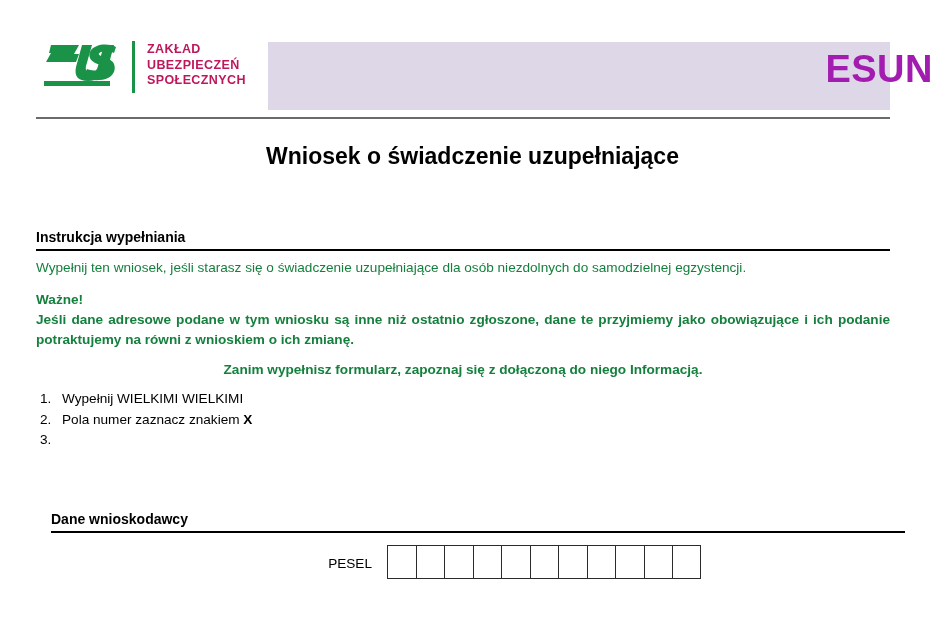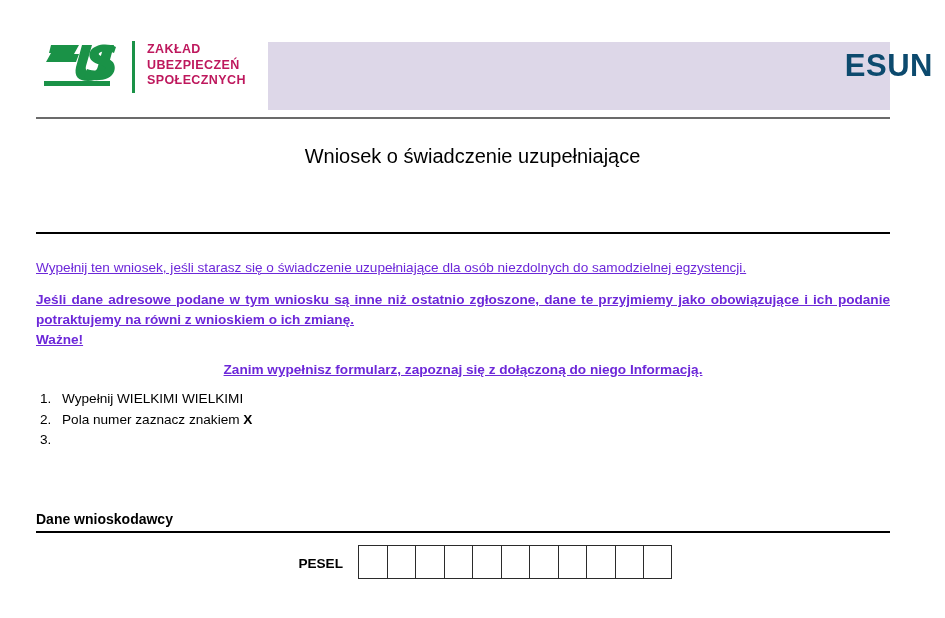--- a/index.html
+++ b/index.html
@@ -35,24 +35,24 @@
     left: 268px;
     top: 42px;
     width: 622px;
     height: 68px;
     background: #ddd7e8;
   }
   .form-code {
     position: absolute;
     right: 12px;
     top: 50px;
-    font-size: 31px;
+    font-size: 38px;
     font-weight: bold;
     letter-spacing: 0.5px;
-    color: #0c4a6e;
+    color: #a21caf;
     line-height: 1;
   }
   .logo-block {
     position: absolute;
     left: 38px;
     top: 40px;
     display: flex;
     align-items: flex-start;
   }
   .logo-mark {
@@ -90,22 +90,22 @@
 
   
   .doc-title {
     position: absolute;
     left: 0;
     top: 143px;
     width: 945px;
     text-align: center;
   }
   .doc-title div {
-    font-size: 20px;
-    font-weight: normal;
+    font-size: 23px;
+    font-weight: bold;
     line-height: 26px;
     color: #000;
   }
 
   
   .section-head {
     position: absolute;
     left: 36px;
     width: 854px;
   }
@@ -116,31 +116,30 @@
     display: block;
   }
   .section-head .sh-rule {
     display: block;
     width: 854px;
     height: 2px;
     background: #000;
     margin-top: 3px;
   }
   #instr-head { top: 229px; }
-  #dane-head  { top: 511px; }
+  #dane-head  { top: 511px; margin-left: 15px; }
 
   
   .para {
     position: absolute;
     left: 36px;
     width: 854px;
     font-size: 13.6px;
     line-height: 20px;
-    color: #6d28d9;
-    text-decoration: underline;
+    color: #15803d;
   }
   .para.justify { text-align: justify; }
   .para.bold { font-weight: bold; }
 
   #p-intro   { top: 258px; }
   #p-wazne   { top: 290px; }
   #p-zanim   { top: 360px; text-align: center; }
 
   .numlist {
     position: absolute;
@@ -161,23 +160,22 @@
   .numlist li .num {
     position: absolute;
     left: 4px;
     top: 0;
   }
   .numlist li b { font-weight: bold; }
 
   
   .field-row {
     position: absolute;
-    left: 24px;
-    width: 854px;
-    font-weight: bold;
+    left: 53px;
+    width: 854px;
   }
   #row-pesel { top: 545px; height: 36px; }
   #row-doc   { top: 585px; height: 33px; }
 
   .field-label {
     position: absolute;
     font-size: 13.6px;
     line-height: 19px;
     text-align: right;
     color: #000;
@@ -256,28 +254,29 @@
     <div class="form-code">ESUN</div>
 
     <div class="header-rule"></div>
   </div>
 
   <div class="doc-title">
     <div>Wniosek o świadczenie uzupełniające</div>
   </div>
 
   <div class="section-head" id="instr-head">
+    <span class="sh-text">Instrukcja wypełniania</span>
     <span class="sh-rule"></span>
   </div>
 
   <div class="para" id="p-intro">Wypełnij ten wniosek, jeśli starasz się o świadczenie uzupełniające dla osób niezdolnych do samodzielnej egzystencji.</div>
 
   <div class="para bold justify" id="p-wazne">
+    <div>Ważne!</div>
     <div>Jeśli dane adresowe podane w tym wniosku są inne niż ostatnio zgłoszone, dane te przyjmiemy jako obowiązujące i ich podanie potraktujemy na równi z wnioskiem o ich zmianę.</div>
-    <div>Ważne!</div>
   </div>
 
   <div class="para bold" id="p-zanim">Zanim wypełnisz formularz, zapoznaj się z dołączoną do niego Informacją.</div>
 
   <ul class="numlist">
     <li>
       <span class="num">1.</span><span>Wypełnij WIELKIMI WIELKIMI</span><b></b>
     </li>
     <li>
       <span class="num">2.</span><span>Pola numer zaznacz znakiem </span><b>X</b>

